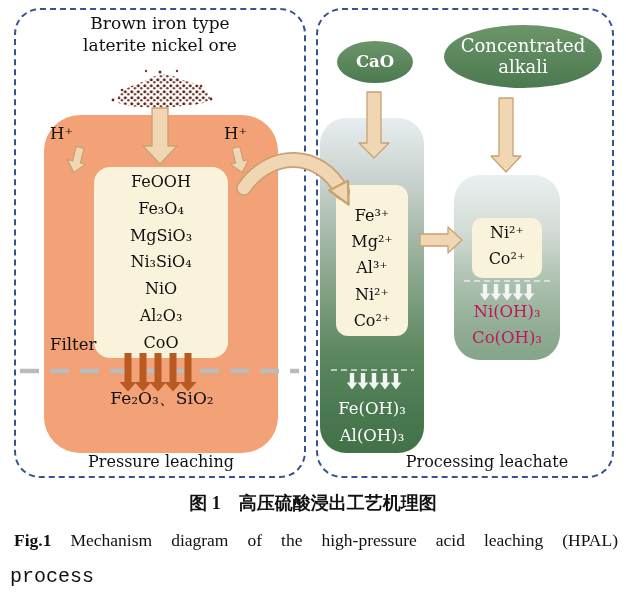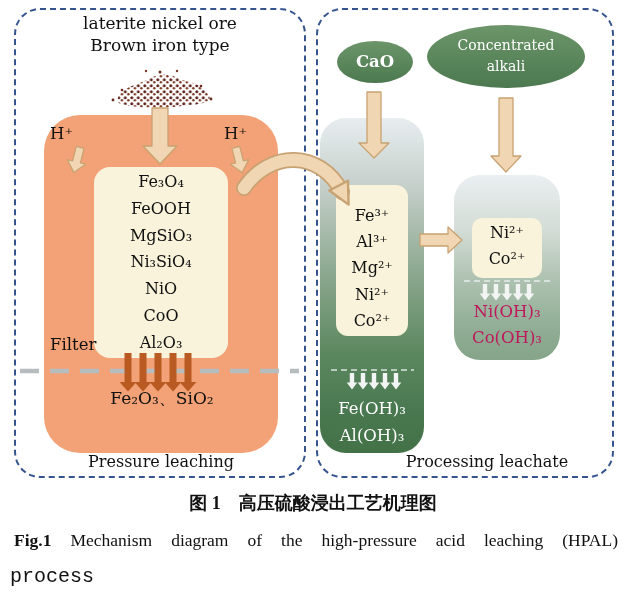--- a/index.html
+++ b/index.html
@@ -18,21 +18,21 @@
   .right-cream{left:472px;top:218px;width:70px;height:58px;border-radius:10px;font-size:16px;line-height:26px;padding-top:2px;}
   .hplus{font-size:16.5px;}
   .hplus.l{left:50px;top:124px;}
   .hplus.r{left:224px;top:124px;}
   .filter-lbl{left:50px;top:335px;font-size:16.5px;}
   .residue-lbl{left:62px;top:387px;width:200px;font-size:17px;text-align:center;}
   .pressure-lbl{left:44px;top:452px;width:234px;font-size:16px;text-align:center;}
   .ellipse{position:absolute;border-radius:50%;color:#fff;text-align:center;
            background:linear-gradient(180deg,#6C9569 0%,#4C7950 100%);}
   .cao{left:337px;top:41px;width:76px;height:42px;font-size:16.5px;line-height:42px;font-weight:bold;}
-  .alkali{left:427px;top:25px;width:158px;height:63px;font-size:14px;line-height:21px;padding-top:10px;box-sizing:border-box;}
+  .alkali{left:444px;top:25px;width:158px;height:63px;font-size:18px;line-height:21px;padding-top:10px;box-sizing:border-box;}
   .column{position:absolute;border-radius:26px;}
   .mid-col{left:320px;top:118px;width:104px;height:335px;
            background:linear-gradient(180deg,#E8EDF0 0%,#C6D0CB 20%,#8FAA92 45%,#5C885F 70%,#497850 88%,#447247 100%);}
   .right-col{left:454px;top:175px;width:106px;height:185px;
            background:linear-gradient(180deg,#EAEFF1 0%,#D3DCD5 30%,#A9BFAC 60%,#8FAC93 85%,#85A489 100%);}
   .mid-precip{left:320px;top:395px;width:104px;color:#ffffff;font-size:16.5px;line-height:27px;text-align:center;}
   .right-precip{left:454px;top:299px;width:106px;color:#be185d;font-size:16.5px;line-height:26px;text-align:center;}
   .processing-lbl{left:380px;top:452px;width:214px;font-size:16px;text-align:center;}
   .overlay{position:absolute;left:0;top:0;pointer-events:none;}
   .caption-zh{position:absolute;left:0;top:491px;width:626px;text-align:center;
@@ -46,58 +46,58 @@
 </style>
 </head>
 <body>
 
 <div class="stage">
 
   <div class="panel left"></div>
   <div class="panel right"></div>
 
   <div class="ore-title abs">
+    <div>Brown iron type</div>
     <div>laterite nickel ore</div>
-    <div>Brown iron type</div>
   </div>
 
   <div class="vessel"></div>
 
   <div class="lbl hplus l">H⁺</div>
   <div class="lbl hplus r">H⁺</div>
 
   <div class="cream left-cream">
+    <div>FeOOH</div>
     <div>Fe₃O₄</div>
-    <div>FeOOH</div>
     <div>MgSiO₃</div>
     <div>Ni₃SiO₄</div>
     <div>NiO</div>
+    <div>Al₂O₃</div>
     <div>CoO</div>
-    <div>Al₂O₃</div>
   </div>
 
   <div class="lbl filter-lbl">Filter</div>
   <div class="lbl residue-lbl">Fe₂O₃、SiO₂</div>
   <div class="lbl pressure-lbl">Pressure leaching</div>
 
   <div class="ellipse cao">
     <span>CaO</span>
   </div>
   <div class="ellipse alkali">
     <div>Concentrated</div>
     <div>alkali</div>
   </div>
 
   <div class="column mid-col"></div>
   <div class="column right-col"></div>
 
   <div class="cream mid-cream">
     <div>Fe³⁺</div>
+    <div>Mg²⁺</div>
     <div>Al³⁺</div>
-    <div>Mg²⁺</div>
     <div>Ni²⁺</div>
     <div>Co²⁺</div>
   </div>
 
   <div class="cream right-cream">
     <div>Ni²⁺</div>
     <div>Co²⁺</div>
   </div>
 
   <div class="lbl mid-precip">

